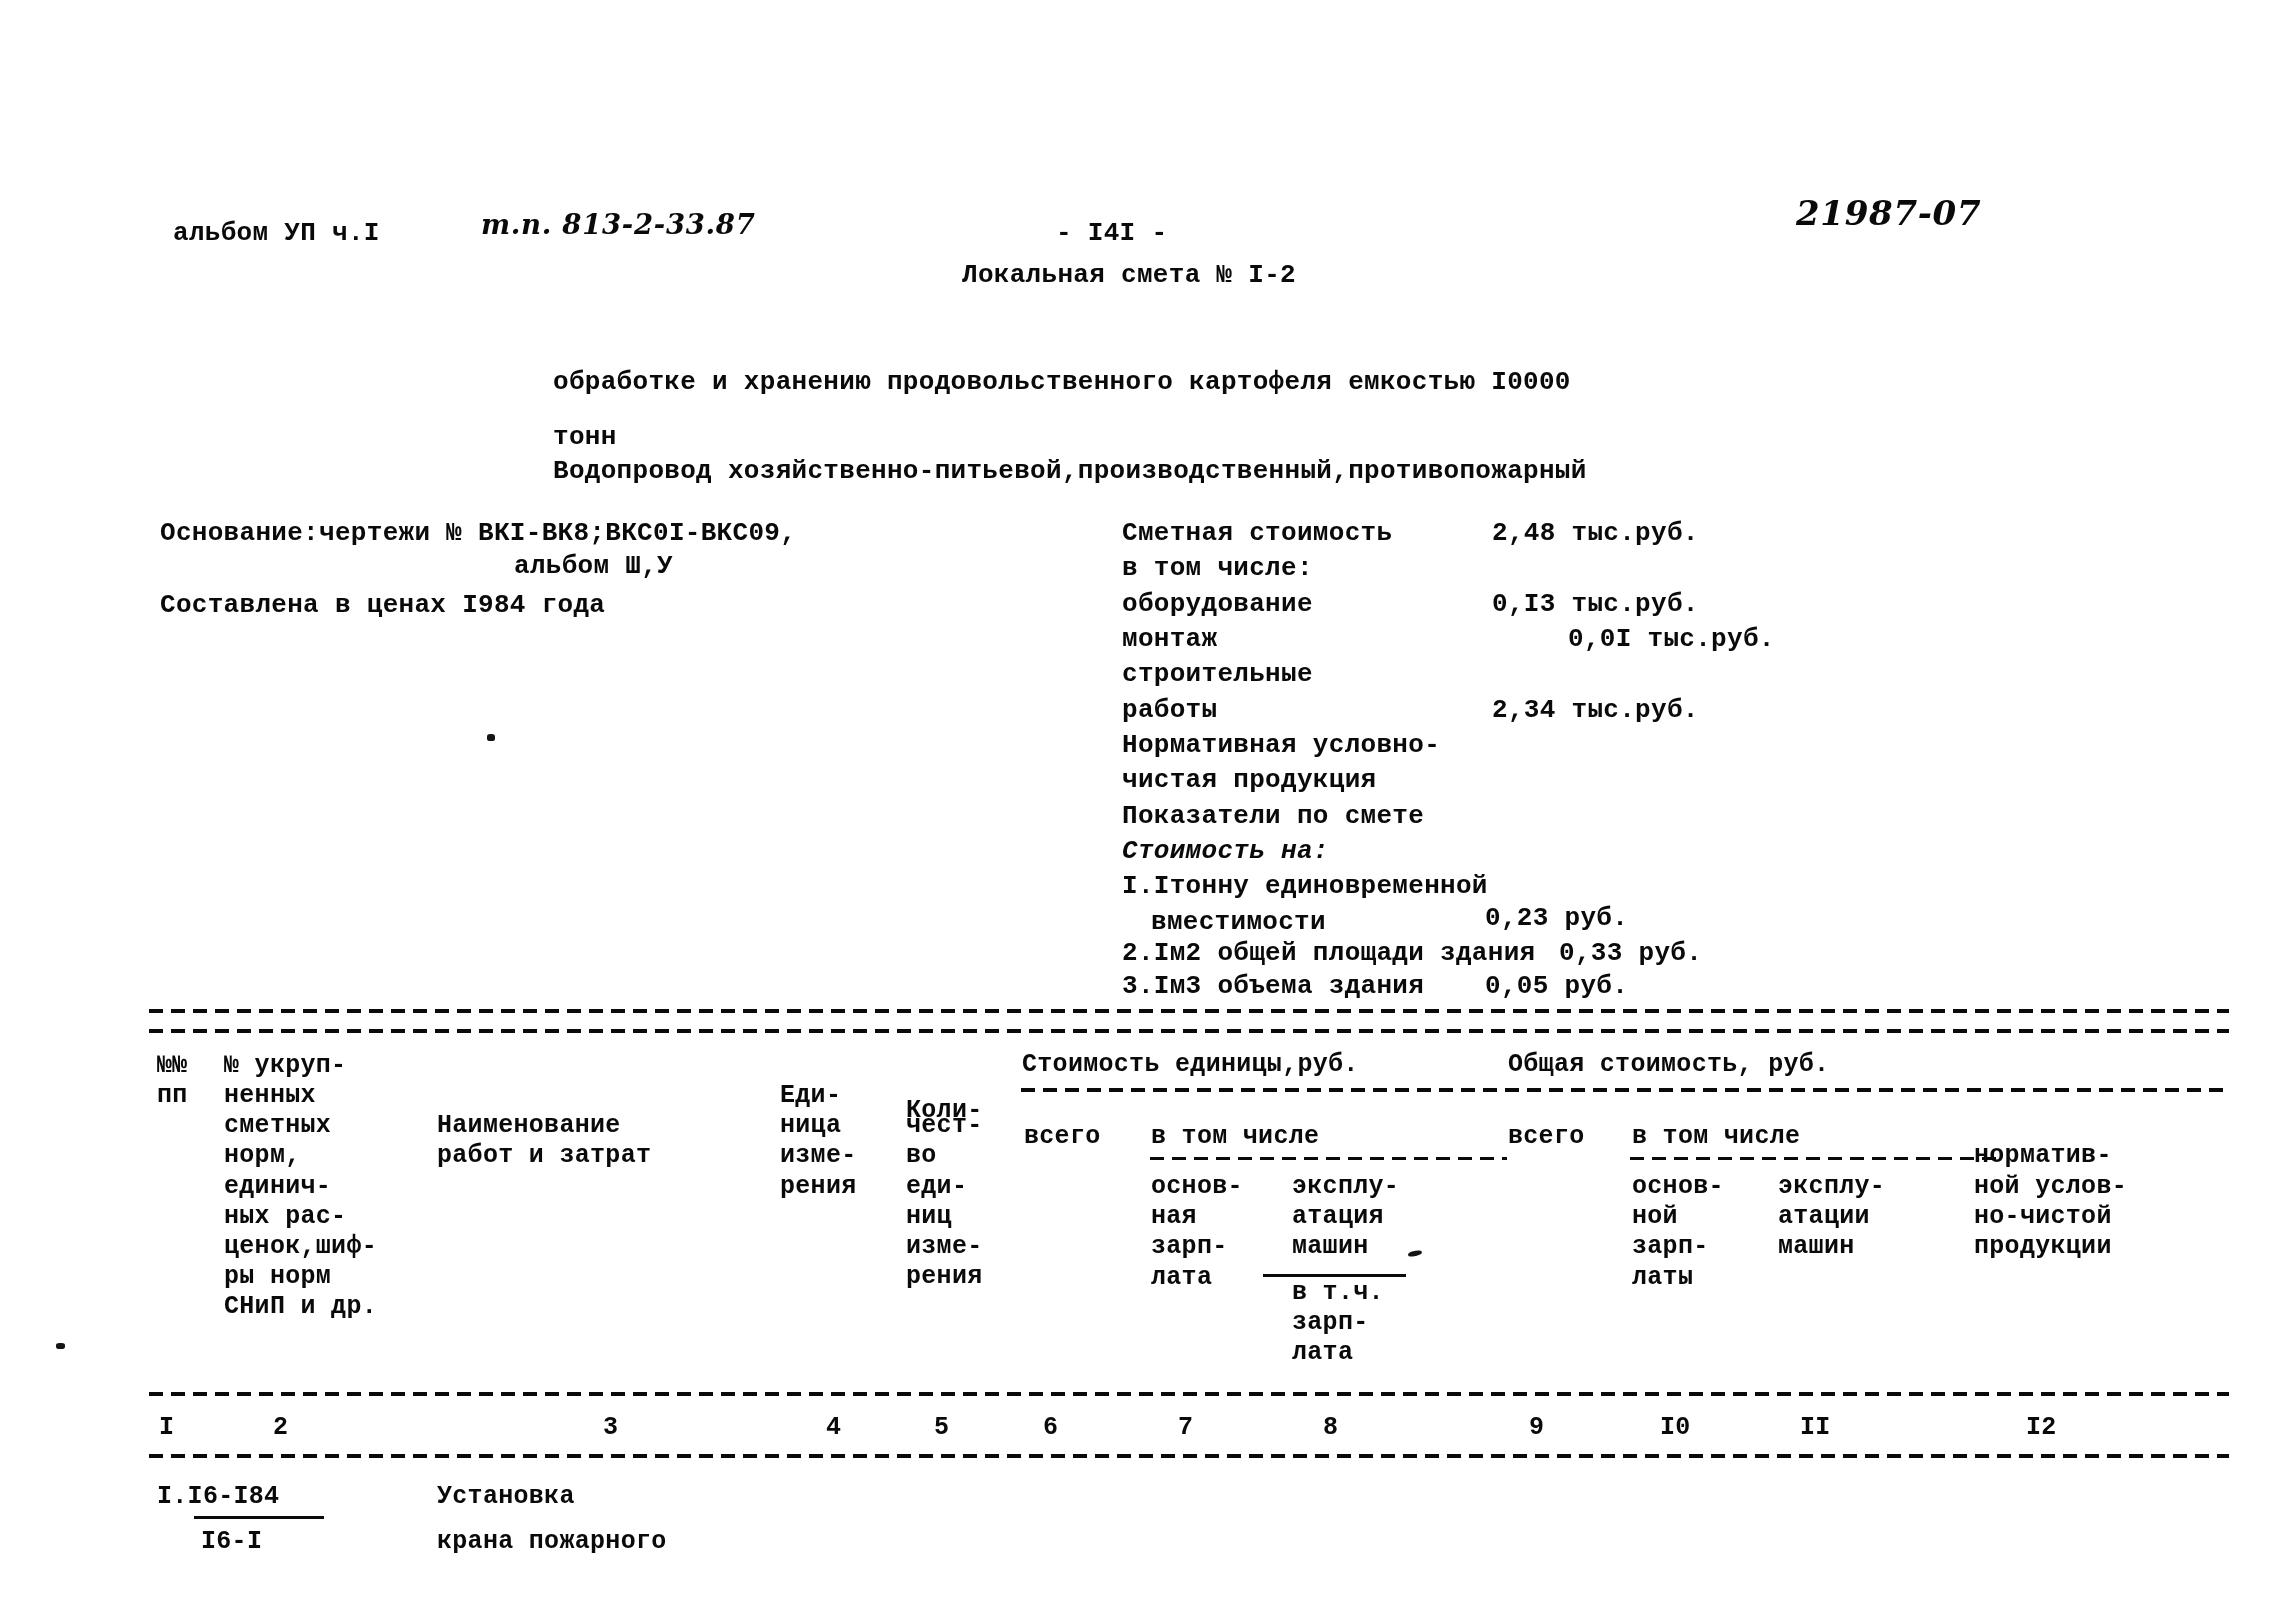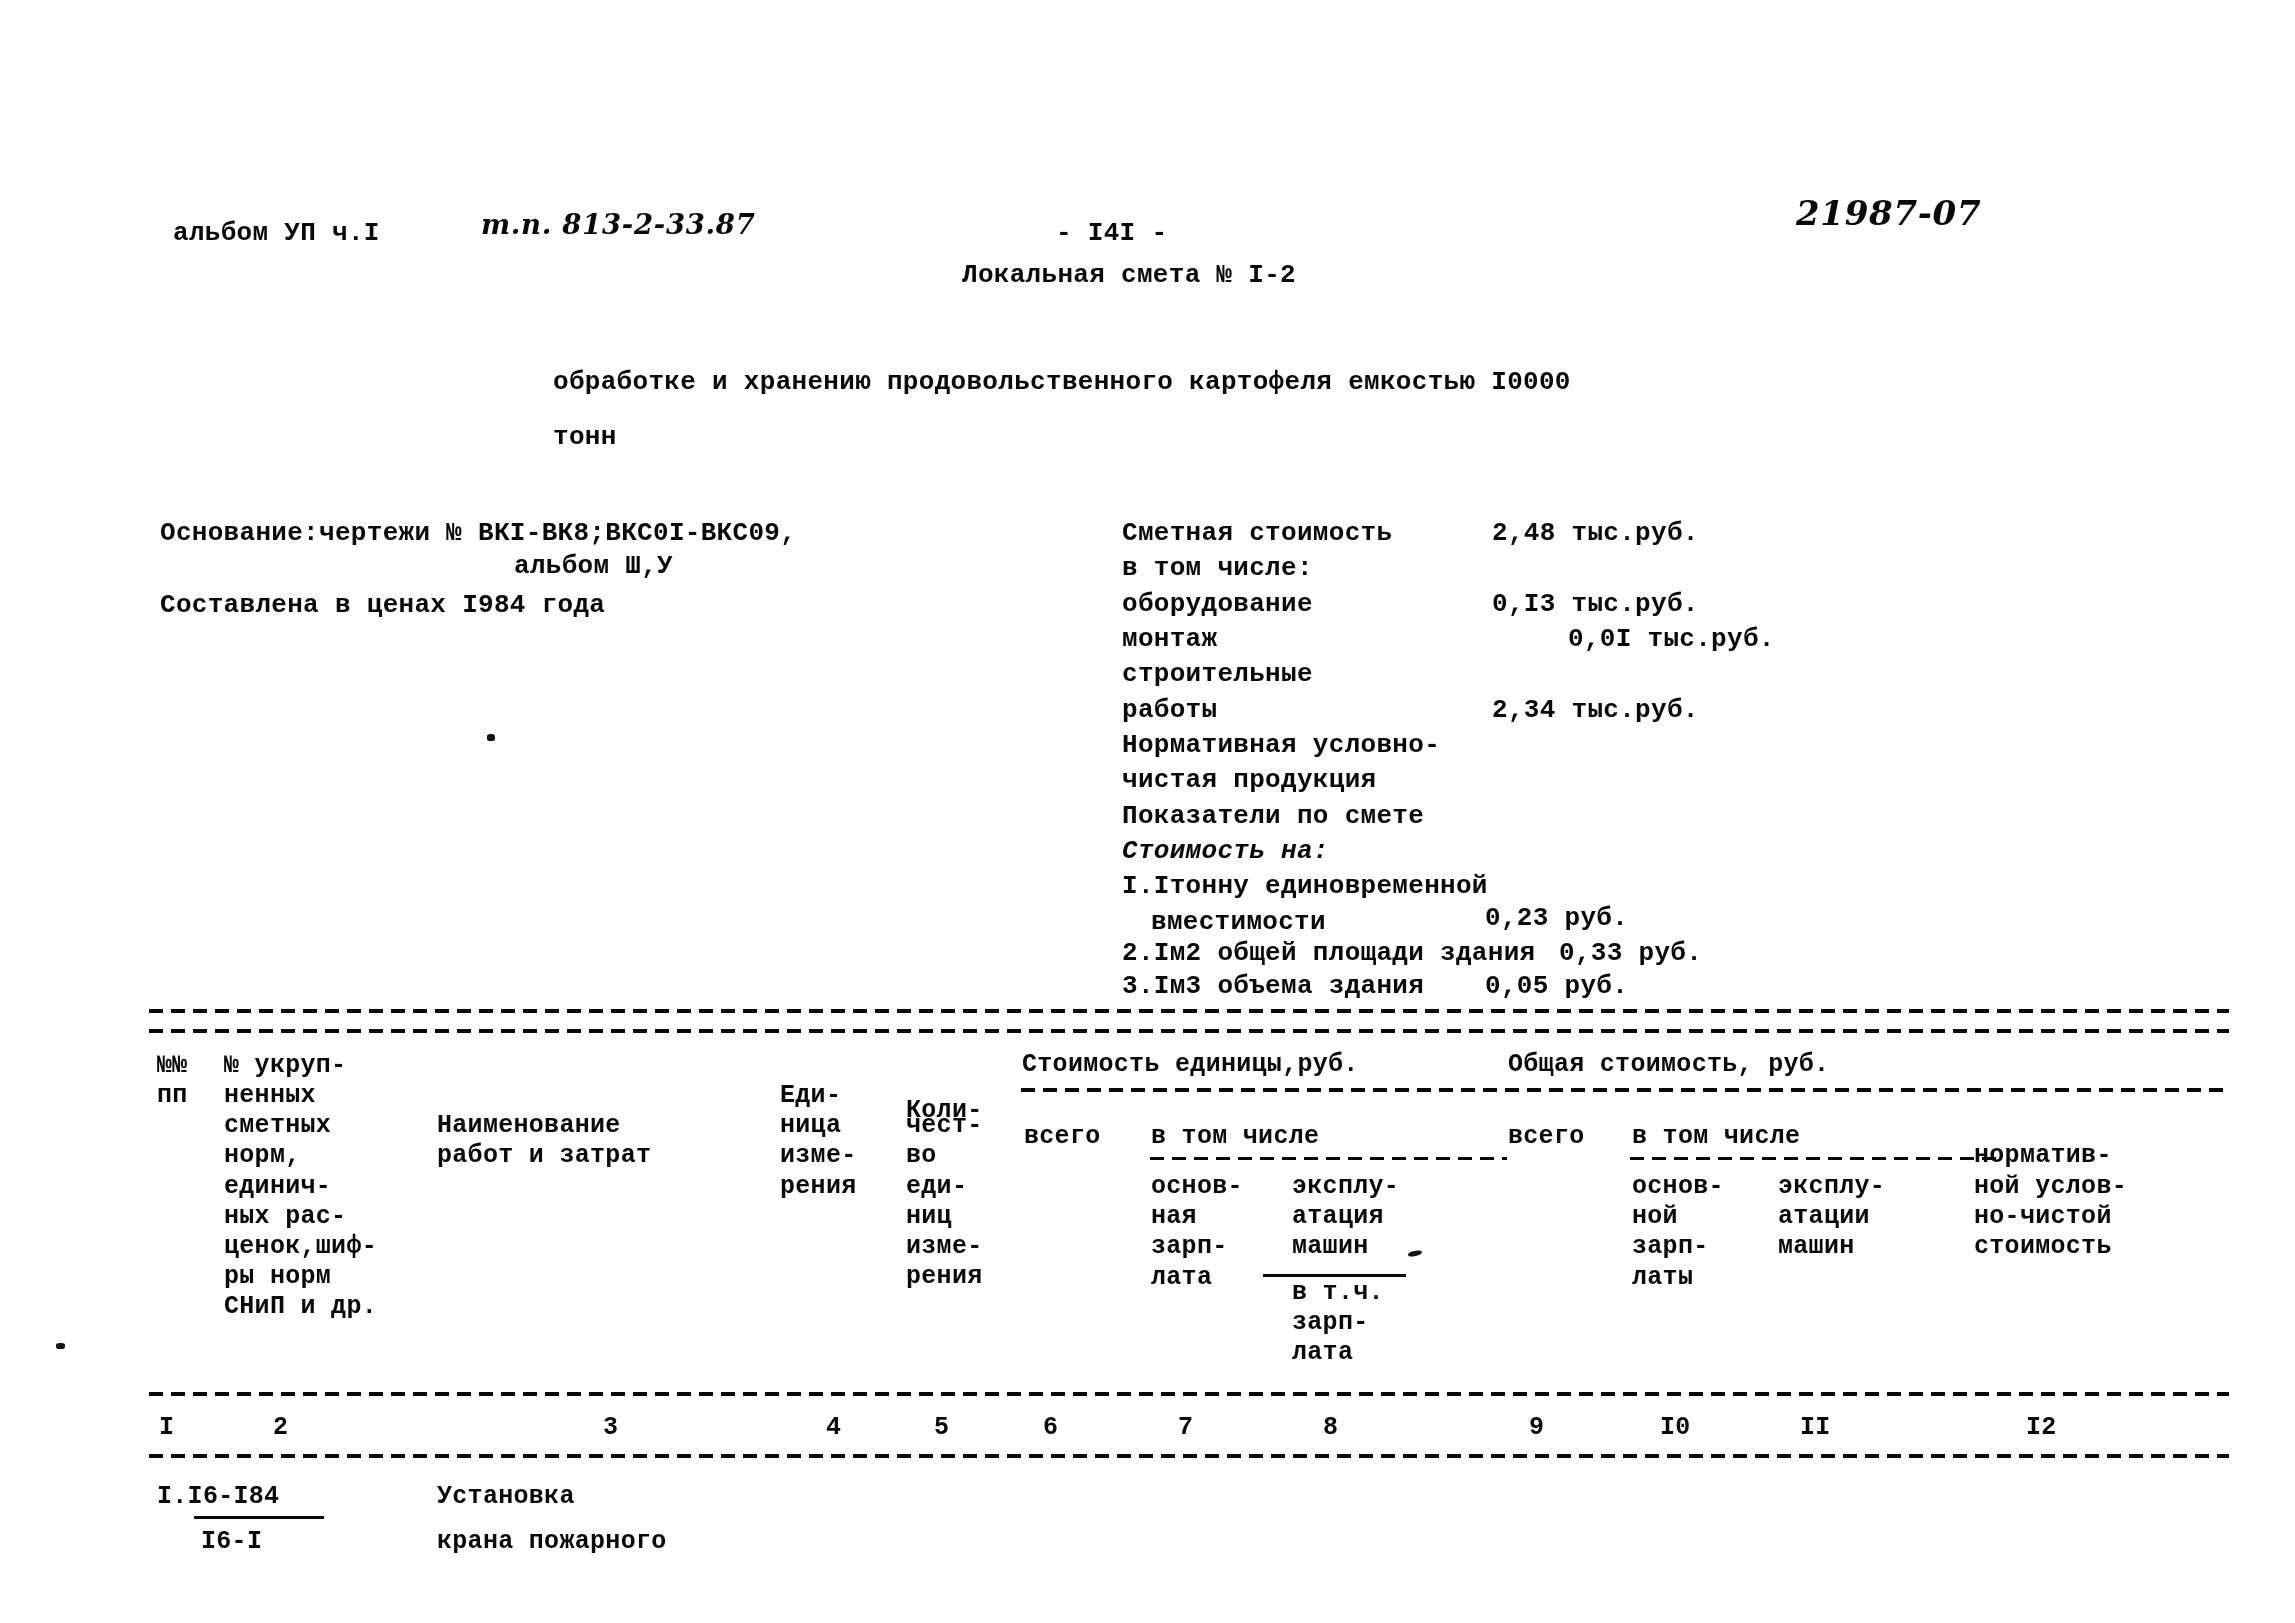--- a/index.html
+++ b/index.html
@@ -72,20 +72,21 @@
 
   <div class="t s1" style="left:962px; top:262px;">Локальная смета № I-2</div>
 
   <div class="t hand" style="left:1796px; top:196px; font-size:34px;">21987-07</div>
 
   <div class="block" style="left:553px; top:340px;">
     <div class="t s1" style="position:relative; left:0; top:29px;">обработке и хранению продовольственного картофеля емкостью I0000</div>
     <div class="t s1" style="position:relative; left:0; top:58px;">тонн</div>
   </div>
 
+  <div class="t s1" style="left:553px; top:458px;">Водопровод хозяйственно-питьевой,производственный,противопожарный</div>
 
   <div class="t s1" style="left:160px; top:520px;">Основание:чертежи № ВКI-ВК8;ВКС0I-ВКС09,</div>
   <div class="t s1" style="left:514px; top:553px;">альбом Ш,У</div>
   <div class="t s1" style="left:160px; top:592px;">Составлена в ценах I984 года</div>
 
   <div class="t s1" style="left:1122px; top:520px;">Сметная стоимость</div>
   <div class="t s1" style="left:1492px; top:520px;">2,48 тыс.руб.</div>
 
   <div class="t s1" style="left:1122px; top:555px;">в том числе:</div>
 
@@ -185,21 +186,21 @@
   <div class="t s2" style="left:1632px; top:1234px;">зарп-</div>
   <div class="t s2" style="left:1632px; top:1265px;">латы</div>
 
   <div class="t s2" style="left:1778px; top:1174px;">эксплу-</div>
   <div class="t s2" style="left:1778px; top:1204px;">атации</div>
   <div class="t s2" style="left:1778px; top:1234px;">машин</div>
 
   <div class="t s2" style="left:1974px; top:1143px;">норматив-</div>
   <div class="t s2" style="left:1974px; top:1174px;">ной услов-</div>
   <div class="t s2" style="left:1974px; top:1204px;">но-чистой</div>
-  <div class="t s2" style="left:1974px; top:1234px;">стоимость</div>
+  <div class="t s2" style="left:1974px; top:1234px;">продукции</div>
 
   <div class="dashrule" style="left:149px; top:1392px; width:2080px;"></div>
 
   <div class="t s2" style="left:159px; top:1415px;">I</div>
   <div class="t s2" style="left:273px; top:1415px;">2</div>
   <div class="t s2" style="left:603px; top:1415px;">3</div>
   <div class="t s2" style="left:826px; top:1415px;">4</div>
   <div class="t s2" style="left:934px; top:1415px;">5</div>
   <div class="t s2" style="left:1043px; top:1415px;">6</div>
   <div class="t s2" style="left:1178px; top:1415px;">7</div>

